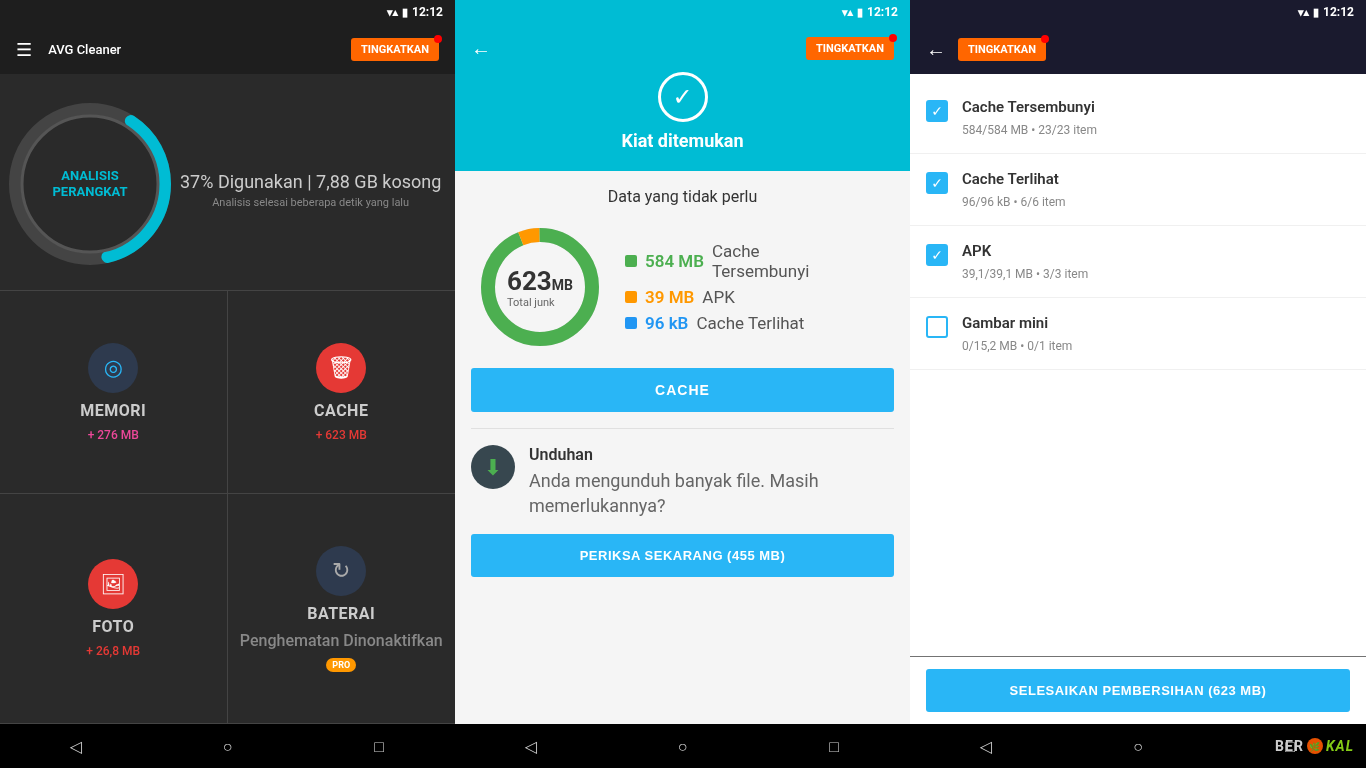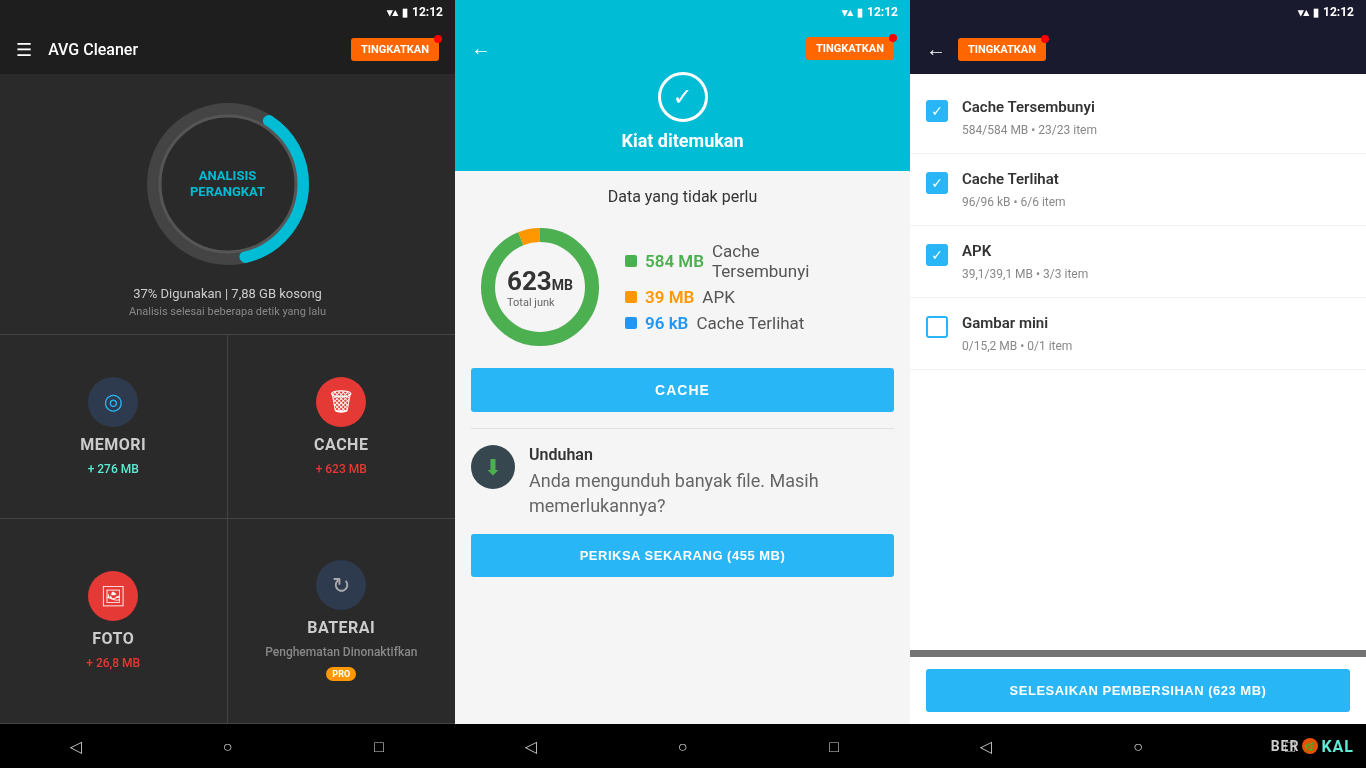--- a/index.html
+++ b/index.html
@@ -73,21 +73,21 @@
     .screen1-header {
       background: #1e1e1e;
       height: 50px;
       display: flex;
       align-items: center;
       padding: 0 16px;
       gap: 16px;
       flex-shrink: 0;
     }
     .hamburger-icon { color: #fff; font-size: 18px; cursor: pointer; }
-    .screen1-header-title { color: #fff; font-size: 16px; font-weight: 500; flex: 1; }
+    .screen1-header-title { color: #fff; font-size: 13px; font-weight: 500; flex: 1; }
     .tingkatkan-btn {
       background: #ff6600;
       color: #fff;
       font-size: 11px;
       font-weight: 700;
       padding: 5px 10px;
       border-radius: 3px;
       position: relative;
       cursor: pointer;
     }
@@ -97,21 +97,20 @@
       right: -3px;
       width: 8px;
       height: 8px;
       background: red;
       border-radius: 50%;
     }
 
     .screen1-gauge-area {
       background: #2a2a2a;
       display: flex;
-      flex-direction: column;
       align-items: center;
       padding: 20px 0 16px;
       flex-shrink: 0;
     }
 
     .gauge-container {
       position: relative;
       width: 180px;
       height: 180px;
     }
@@ -131,21 +130,21 @@
       line-height: 1.2;
       text-transform: uppercase;
     }
 
     .gauge-info {
       margin-top: 12px;
       text-align: center;
     }
     .gauge-info-title {
       color: #ccc;
-      font-size: 13px;
+      font-size: 18px;
     }
     .gauge-info-sub {
       color: #888;
       font-size: 11px;
       margin-top: 4px;
     }
 
     .screen1-divider {
       height: 1px;
       background: #444;
@@ -185,21 +184,21 @@
     .grid-item .item-label {
       color: #ccc;
       font-size: 16px;
       font-weight: 700;
       letter-spacing: 0.5px;
     }
     .grid-item .item-value {
       font-size: 12px;
       font-weight: 500;
     }
-    .value-white { color: #5eead4; }
+    .value-white { color: #ec4899; }
     .value-red { color: #e53935; }
     .pro-badge {
       background: #ff9800;
       color: #fff;
       font-size: 9px;
       font-weight: 700;
       padding: 2px 6px;
       border-radius: 8px;
     }
 
@@ -382,21 +381,21 @@
     .checkbox.checked { background: #29b6f6; }
     .checkbox.unchecked { background: #fff; }
     .checkbox .check-mark { color: #fff; font-size: 14px; }
     .check-item-text .item-name { font-size: 15px; font-weight: 600; color: #333; }
     .check-item-text .item-detail { font-size: 12px; color: #888; margin-top: 7px; }
 
     .screen3-footer {
       padding: 12px 16px;
       flex-shrink: 0;
       background: #fff;
-      border-top: 7px solid #737373;
+      border-top: 1px solid #737373;
     }
     .selesaikan-btn {
       background: #29b6f6;
       color: #fff;
       font-size: 13px;
       font-weight: 700;
       letter-spacing: 0.5px;
       border: none;
       padding: 14px;
       text-align: center;
@@ -475,21 +474,21 @@
       </div>
       <span class="item-label">FOTO</span>
       <span class="item-value value-red">+ 26,8 MB</span>
     </div>
 
     <div class="grid-item">
       <div class="icon-circle icon-dark">
         <span style="color:#aaa;font-size:22px;">↻</span>
       </div>
       <span class="item-label">BATERAI</span>
-      <span class="item-value value-white" style="font-size:12px;text-align:center;color:#888;">Penghematan Dinonaktifkan</span>
+      <span class="item-value value-white" style="font-size:16px;text-align:center;color:#888;">Penghematan Dinonaktifkan</span>
       <span class="pro-badge">PRO</span>
     </div>
   </div>
 
   <div class="nav-bar">
     <div class="nav-btn">◁</div>
     <div class="nav-btn">○</div>
     <div class="nav-btn">□</div>
   </div>
 </div>
@@ -650,16 +649,16 @@
   <div class="nav-bar" style="position:relative;">
     <div class="nav-btn">◁</div>
     <div class="nav-btn">○</div>
     <div class="nav-btn">□</div>
     <div style="position:absolute;right:12px;display:flex;align-items:center;gap:2px;">
       <span style="color:#ccc;font-size:14px;font-weight:700;letter-spacing:1px;">BER</span>
       <svg width="18" height="18" viewBox="0 0 18 18">
         <circle cx="9" cy="9" r="8" fill="#e65100"></circle>
         <text x="9" y="13" text-anchor="middle" font-size="9" fill="white" font-weight="bold">🌿</text>
       </svg>
-      <span style="color:#5eead4;font-size:16px;font-weight:700;letter-spacing:1px;">KAL</span>
+      <span style="color:#84cc16;font-size:14px;font-weight:700;letter-spacing:1px;font-style:italic;">KAL</span>
     </div>
   </div>
 </div>
 
 </body></html>

